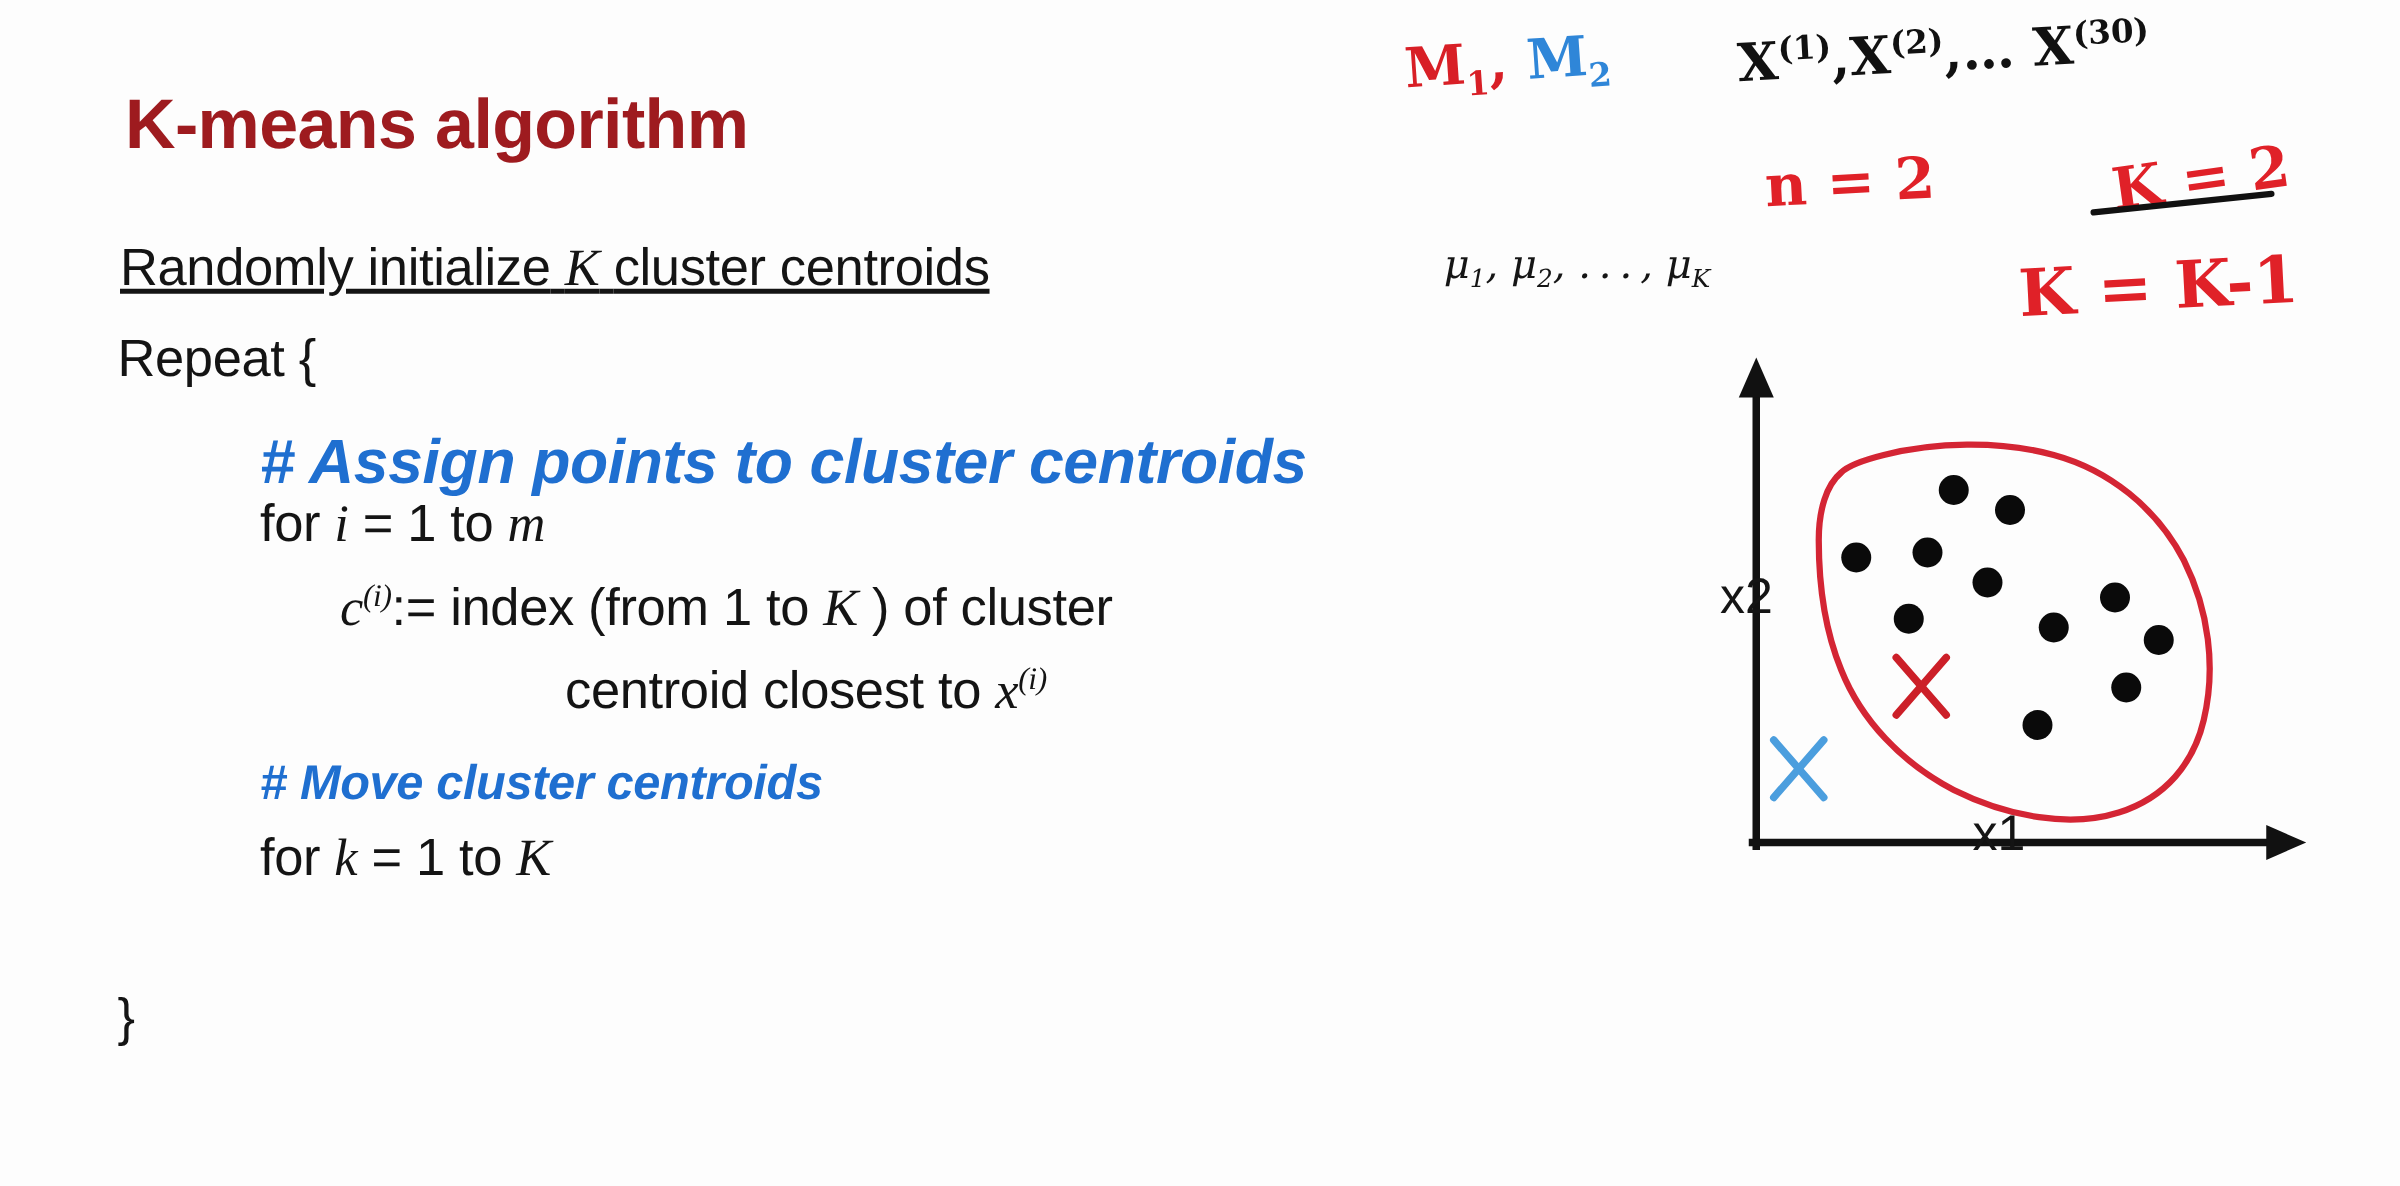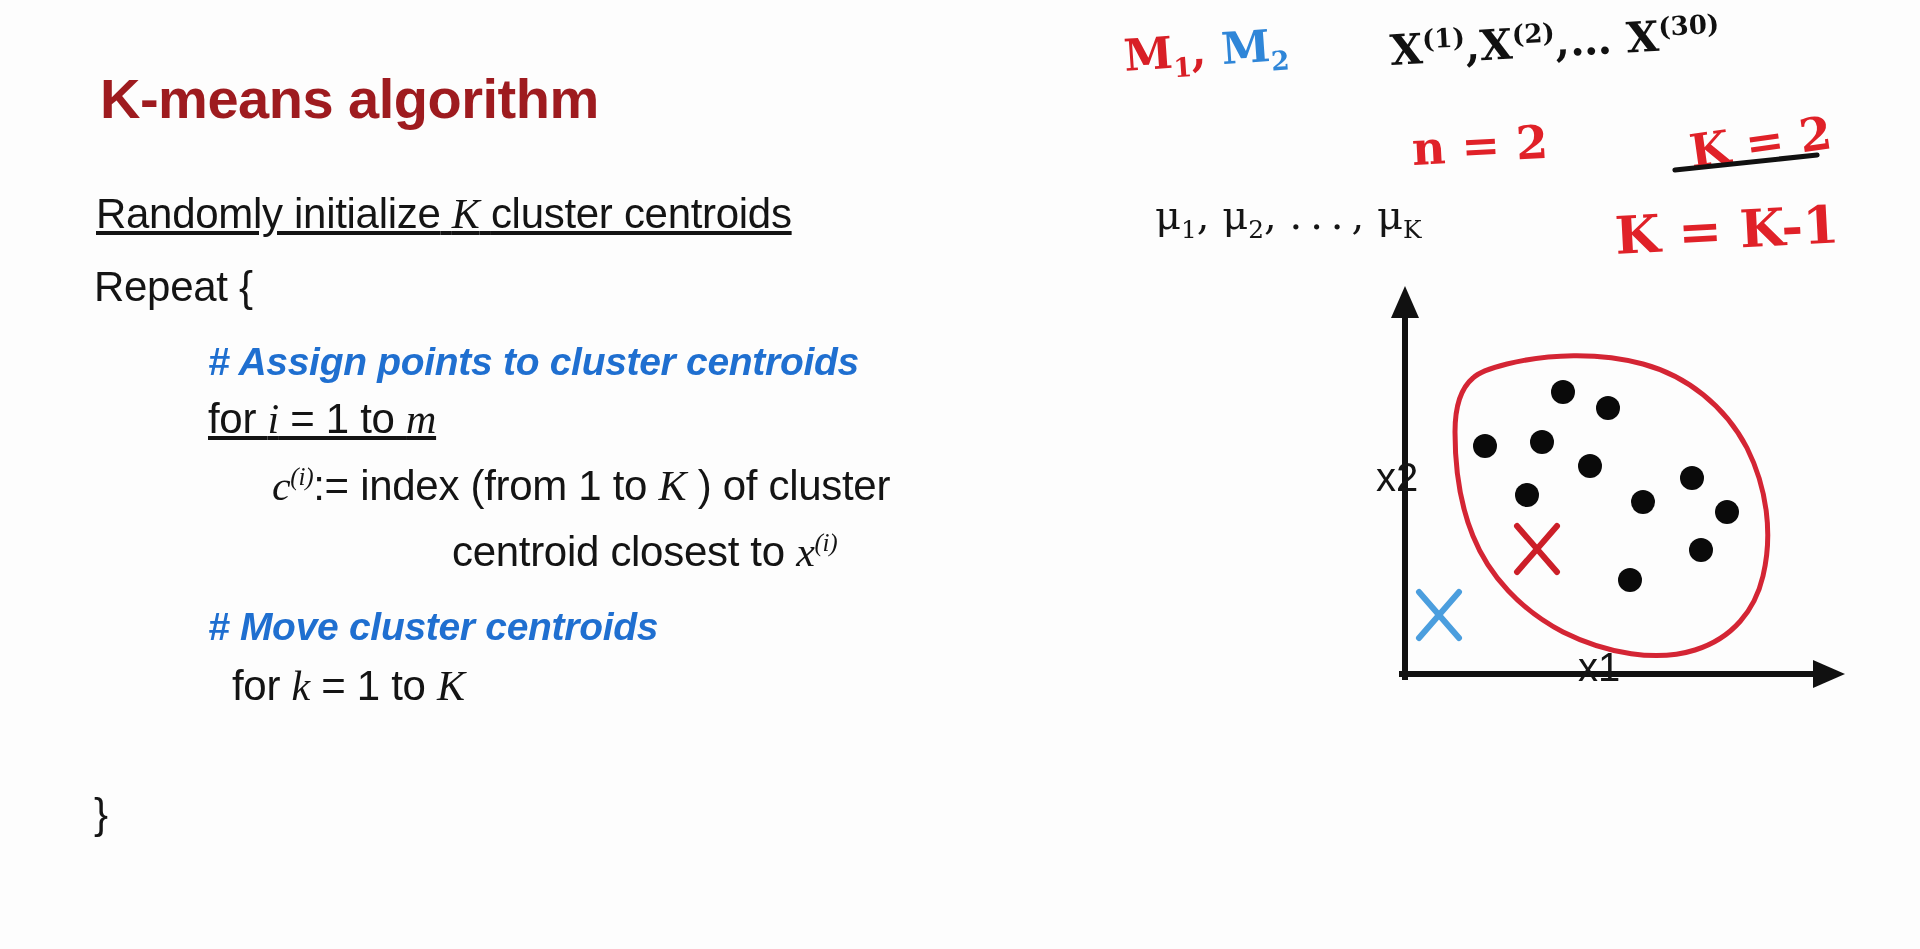--- a/index.html
+++ b/index.html
@@ -47,34 +47,35 @@
     font-weight: 600;
   }
   .sup {
     font-size: 0.60em;
     vertical-align: super;
     font-family: "Liberation Serif", serif;
     font-style: italic;
   }
   .mus {
     font-family: "DejaVu Serif", serif;
-    font-size: 40px;
+    font-style: italic;
+    font-size: 32px;
     color: #151515;
   }
   .mus .s { font-size: 0.62em; vertical-align: sub; }
 
   #l-random   { left: 96px;  top: 190px; text-decoration: underline; }
   #mu-list    { position: absolute; left: 1155px; top: 192px; white-space: nowrap; }
   #l-repeat   { left: 94px;  top: 263px; }
-  #l-assign   { left: 208px; top: 340px; font-size: 39px; }
-  #l-for-i    { left: 208px; top: 395px; text-decoration: underline; }
+  #l-assign   { left: 208px; top: 340px; font-size: 50px; }
+  #l-for-i    { left: 208px; top: 395px; }
   #l-ci       { left: 272px; top: 462px; }
   #l-closest  { left: 452px; top: 528px; }
   #l-move     { left: 208px; top: 605px; font-size: 39px; }
-  #l-for-k    { left: 208px; top: 662px; margin-left: 24px; }
+  #l-for-k    { left: 208px; top: 662px; }
   #l-muk      { left: 300px; top: 732px; }
   #l-close    { left: 94px;  top: 790px; }
 
   
   .hand {
     position: absolute;
     font-family: "DejaVu Serif", serif;
     font-weight: bold;
     white-space: nowrap;
     transform-origin: left center;

